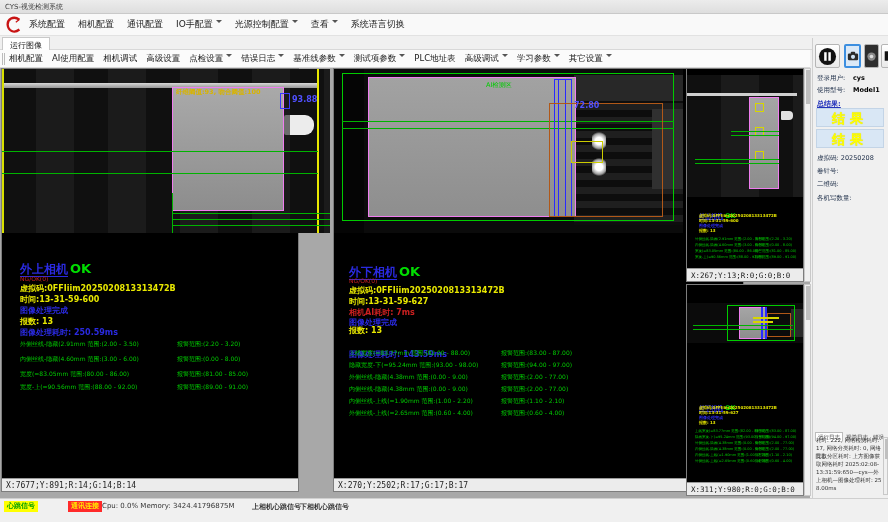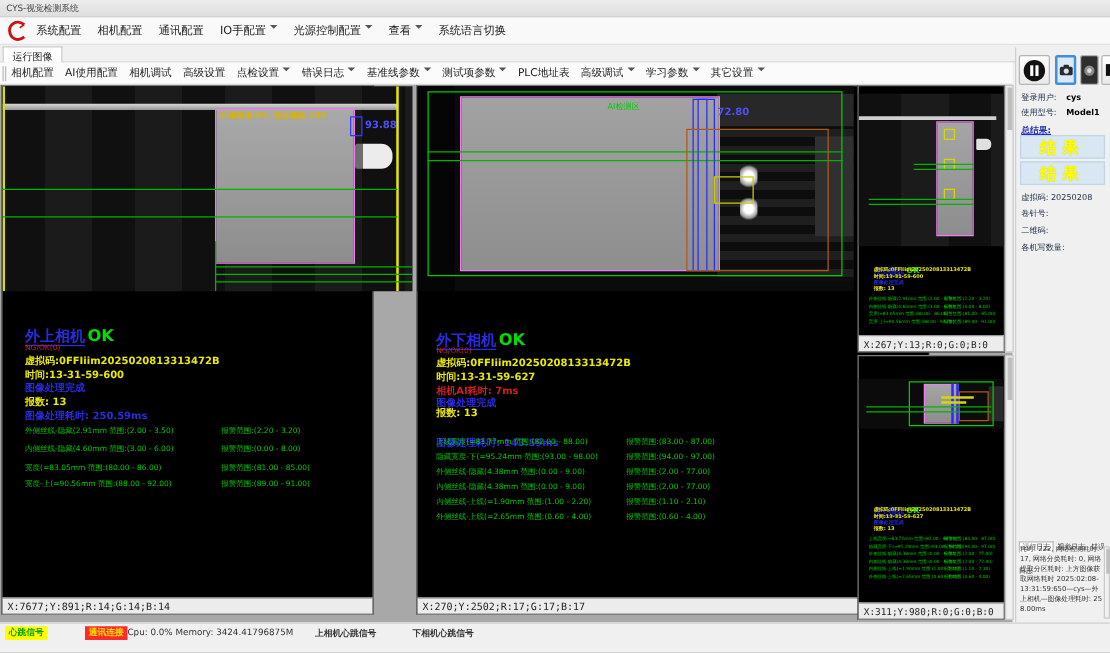--- a/index.html
+++ b/index.html
@@ -154,21 +154,21 @@
         <div class="blk" style="left:258px;top:88px;width:14px;height:20px;background:radial-gradient(circle,#ffffff 0 30%,#9a9a9a 60%,transparent 75%);"></div>
         <div class="blk" style="left:34px;top:8px;width:208px;height:140px;background:linear-gradient(180deg,#a2a2a2,#8e8e8e);border:1px solid #f07df0;"></div>
         <div class="bx" style="left:8px;top:4px;width:332px;height:148px;border:1px solid #00cc00;"></div>
         <div class="hl" style="left:8px;top:52px;width:332px;height:1px;background:#00b400;"></div>
         <div class="hl" style="left:8px;top:59px;width:332px;height:1px;background:#00b400;"></div>
         <div class="bx" style="left:220px;top:10px;width:18px;height:138px;border:1px solid #2a2aff;"></div>
         <div class="bx" style="left:224px;top:10px;width:8px;height:138px;border:1px solid #2a2aff;"></div>
         <div class="bx" style="left:215px;top:34px;width:114px;height:114px;border:1px solid #b05818;"></div>
         <div class="bx" style="left:237px;top:72px;width:32px;height:22px;border:1px solid #cccc00;"></div>
         <span class="t" style="left:152px;top:12px;font-size:6.5px;color:#00cc00;">AI检测区</span>
-        <span class="t" style="left:240px;top:16px;font-size:8px;font-weight:bold;color:#5050ff;">72.80</span>
+        <span class="t" style="left:240px;top:32px;font-size:8px;font-weight:bold;color:#5050ff;">72.80</span>
       </div>
       <span class="t" style="left:15px;top:192px;">
         <span class="cam-title">外下相机</span><span class="cam-ok">OK</span>
       </span>
       <span class="t rd" style="left:15px;top:208px;">NG/OK(0)</span>
       <span class="t yl" style="left:15px;top:216px;">虚拟码:0FFIiim2025020813313472B</span>
       <span class="t yl" style="left:15px;top:227px;">时间:13-31-59-627</span>
       <span class="t" style="left:15px;top:238px;font-size:8px;font-weight:bold;color:#cc2020;">相机AI耗时: 7ms</span>
       <span class="t bl" style="left:15px;top:248px;">图像处理完成</span>
       <span class="t yl" style="left:15px;top:256px;">报数: 13</span>
@@ -309,16 +309,16 @@
         <div class="sbthumb" style="width:3px;height:20px;"></div>
       </div>
   </div>
 
   <div class="statusbar">
     <span class="badge" style="left:4px;background:#ffff00;color:#00a000;">心跳信号</span>
     <span class="badge" style="left:36px;background:#1d4ed8;color:#ffe400;margin-top:36px;">相机连接</span>
     <span class="badge" style="left:68px;background:#ff2a2a;color:#ffe400;">通讯连接</span>
     <span class="sbtxt" style="left:102px;">Cpu: 0.0% Memory: 3424.41796875M</span>
     <span class="sbtxt" style="left:252px;font-weight:bold;">上相机心跳信号</span>
-    <span class="sbtxt" style="left:330px;font-weight:bold;">下相机心跳信号</span>
+    <span class="sbtxt" style="left:300px;font-weight:bold;">下相机心跳信号</span>
   </div>
 
 </div>
 
 </body></html>

